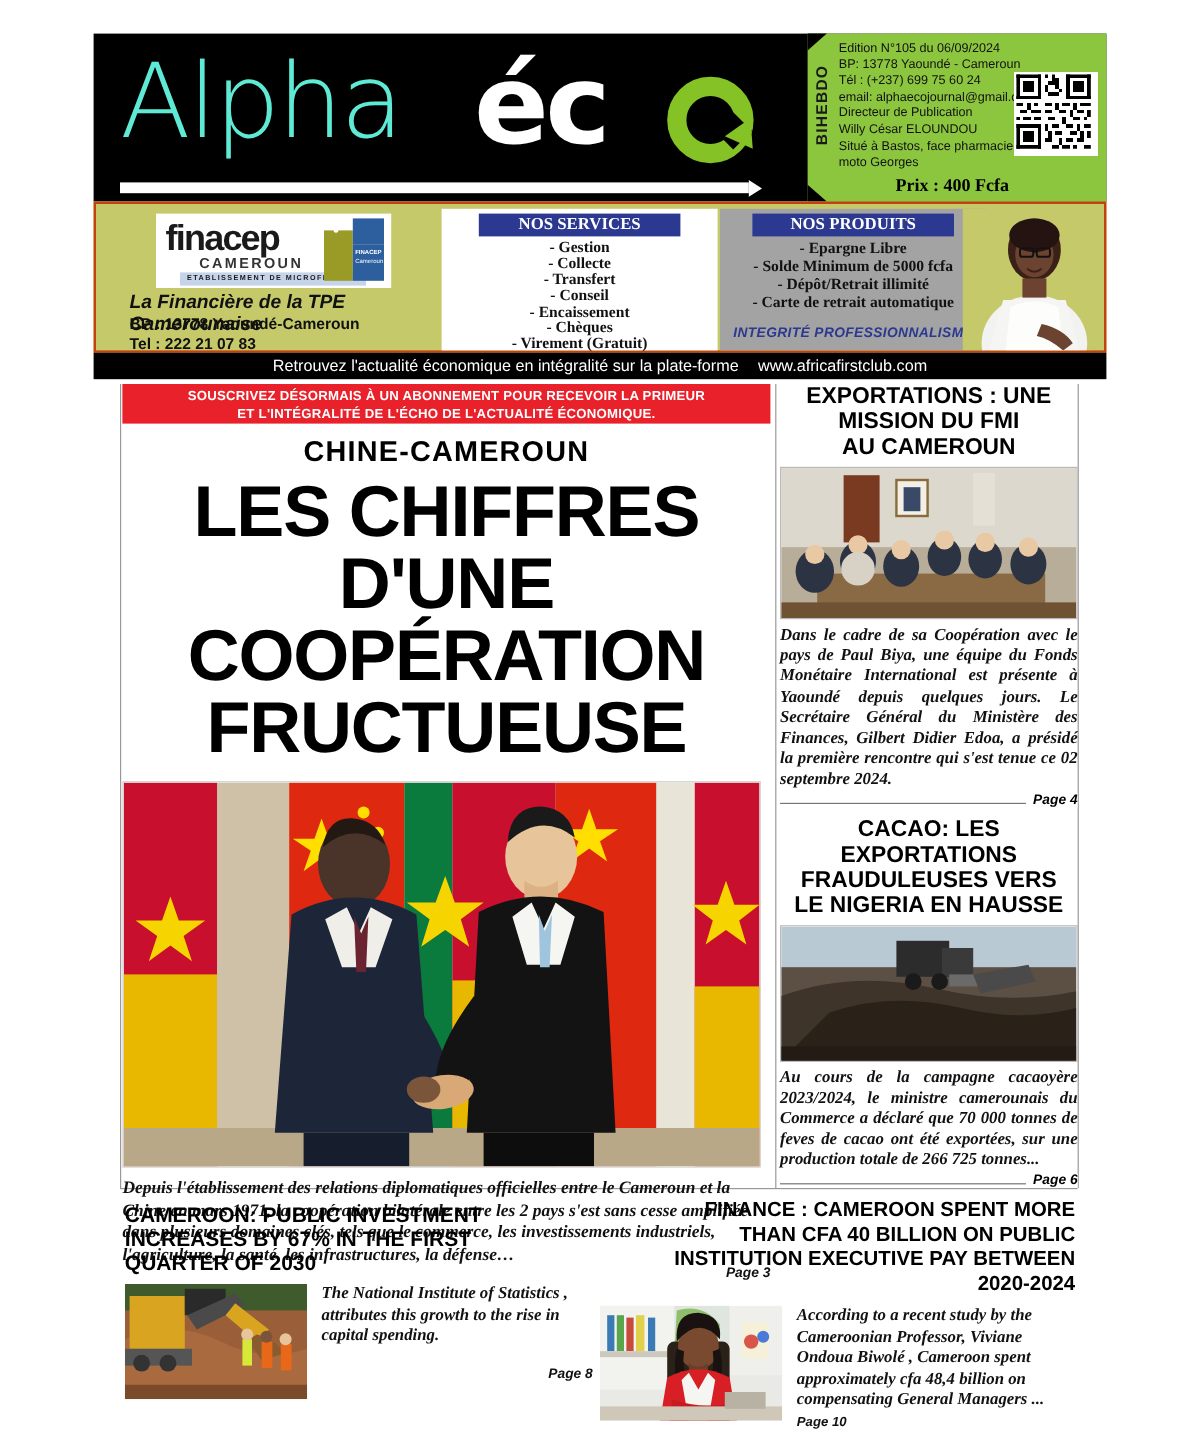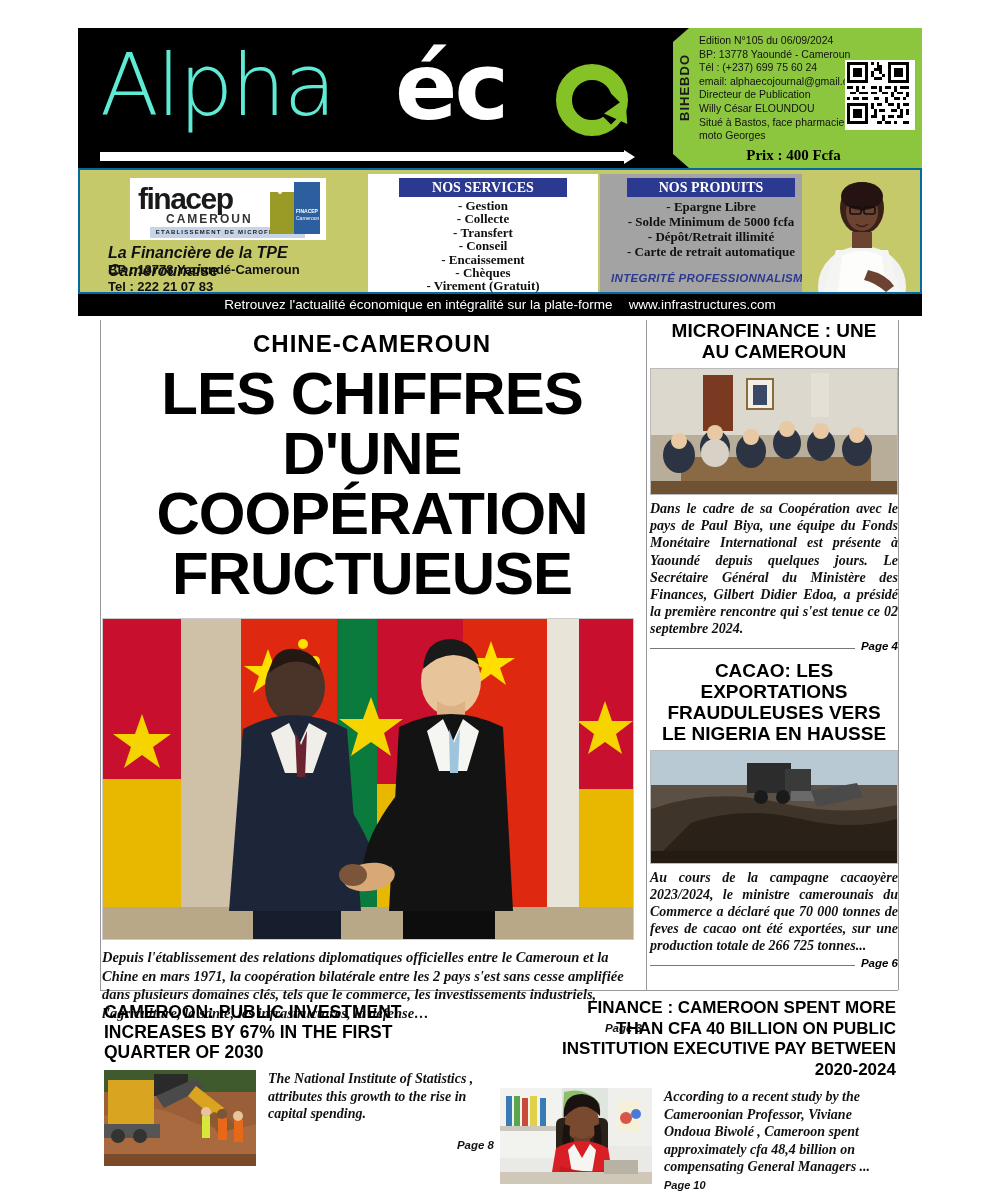--- a/index.html
+++ b/index.html
@@ -61,21 +61,21 @@
   }
   .infolines{position:absolute;left:26px;top:6px;width:222px;}
   .infolines div{font-size:10.5px;color:#111;line-height:13.6px;white-space:nowrap;}
   .qr{position:absolute;right:7px;top:32px;width:66px;height:66px;background:#fff;padding:2px;}
   .qr svg{display:block;}
   .prix{position:absolute;left:0;right:8px;bottom:4px;text-align:center;
     font-family:"Liberation Serif", serif;font-size:15px;font-weight:bold;color:#000;}
 
   
   .adband{position:absolute;left:78px;top:168px;width:844px;height:126px;background:#c6c96a;
-    border:2px solid #0369a1;box-sizing:border-box;}
+    border:2px solid #c2410c;box-sizing:border-box;}
   .finacep-box{position:absolute;left:28px;top:4px;width:230px;height:118px;}
   .finacep-logo{position:absolute;left:22px;top:4px;width:196px;height:62px;background:#fff;}
   .finacep-word{position:absolute;left:8px;top:4px;font-size:30px;font-weight:bold;
     color:#1a1a1a;letter-spacing:-1.5px;font-family:"Liberation Sans", sans-serif;}
   .finacep-cam{position:absolute;left:36px;top:34px;font-size:12px;font-weight:bold;
     letter-spacing:2px;color:#333;}
   .finacep-sub{position:absolute;left:20px;top:49px;width:155px;height:11px;background:#c5d4e8;
     font-size:6px;font-weight:bold;letter-spacing:1.2px;color:#1a1a1a;text-align:center;line-height:11px;}
   .fin-mark{position:absolute;right:6px;top:4px;width:50px;height:52px;}
   .fin-mark .sq1{position:absolute;left:0;top:10px;width:24px;height:42px;background:#9a9b27;}
@@ -307,29 +307,33 @@
         <line x1="59" y1="36" x2="62" y2="36" stroke="#111" stroke-width="1.4"></line>
         <path d="M54 50 q6 5 12 0" stroke="#3a2118" stroke-width="1.6" fill="none"></path>
         <rect x="50" y="58" width="20" height="16" fill="#6b4330"></rect>
         <path d="M40 82 q20 -10 40 0 l4 36 l-48 0 Z" fill="#fdfdfb"></path>
         <path d="M66 96 q18 4 26 16 l-8 6 q-12 -10 -22 -12 Z" fill="#6b4330"></path>
       </svg>
     </div>
   </div>
 
   <div class="platbar">
-    <span>Retrouvez l'actualité économique en intégralité sur la plate-forme</span><span class="url">www.infrastructures.com</span>
+    <span>Retrouvez l'actualité économique en intégralité sur la plate-forme</span><span class="url">www.africafirstclub.com</span>
   </div>
 
   <div class="ldivider"></div>
   <div class="vdivider"></div>
   <div class="vdivider2"></div>
   <div class="hdivider"></div>
 
   <div class="leftcol">
+    <div class="redbanner">
+      <div>SOUSCRIVEZ DÉSORMAIS À UN ABONNEMENT POUR RECEVOIR LA PRIMEUR</div>
+      <div>ET L'INTÉGRALITÉ DE L'ÉCHO DE L'ACTUALITÉ ÉCONOMIQUE.</div>
+    </div>
 
     <div class="kicker">CHINE-CAMEROUN</div>
     <div class="bighead">
       <div>LES CHIFFRES</div>
       <div>D'UNE COOPÉRATION</div>
       <div>FRUCTUEUSE</div>
     </div>
 
     <div class="mainphoto">
       <svg width="530" height="320" viewBox="0 0 530 320">
@@ -380,21 +384,22 @@
       </svg>
     </div>
 
     <div class="maincap">Depuis l'établissement des relations diplomatiques officielles entre le Cameroun et la Chine en mars 1971, la coopération bilatérale entre les 2 pays s'est sans cesse amplifiée dans plusieurs domaines clés, tels que le commerce, les investissements industriels, l'agriculture, la santé, les infrastructures, la défense…</div>
     <div class="pagetag">Page 3</div>
   </div>
 
   <div class="rightcol">
 
     <div class="rhead">
-      <div>MICROFINANCE : UNE</div>
+      <div>EXPORTATIONS : UNE</div>
+      <div>MISSION DU FMI</div>
       <div>AU CAMEROUN</div>
     </div>
 
     <div class="rphoto">
       <svg width="246" height="125" viewBox="0 0 246 125">
         <rect width="246" height="125" fill="#cfc8bc"></rect>
         <rect x="0" y="0" width="246" height="66" fill="#ddd8cd"></rect>
         <rect x="52" y="6" width="30" height="56" fill="#7a3a22"></rect>
         <rect x="96" y="10" width="26" height="30" fill="#f2efe6" stroke="#8a6b3a" stroke-width="2"></rect>
         <rect x="102" y="16" width="14" height="20" fill="#3a4a66"></rect>

